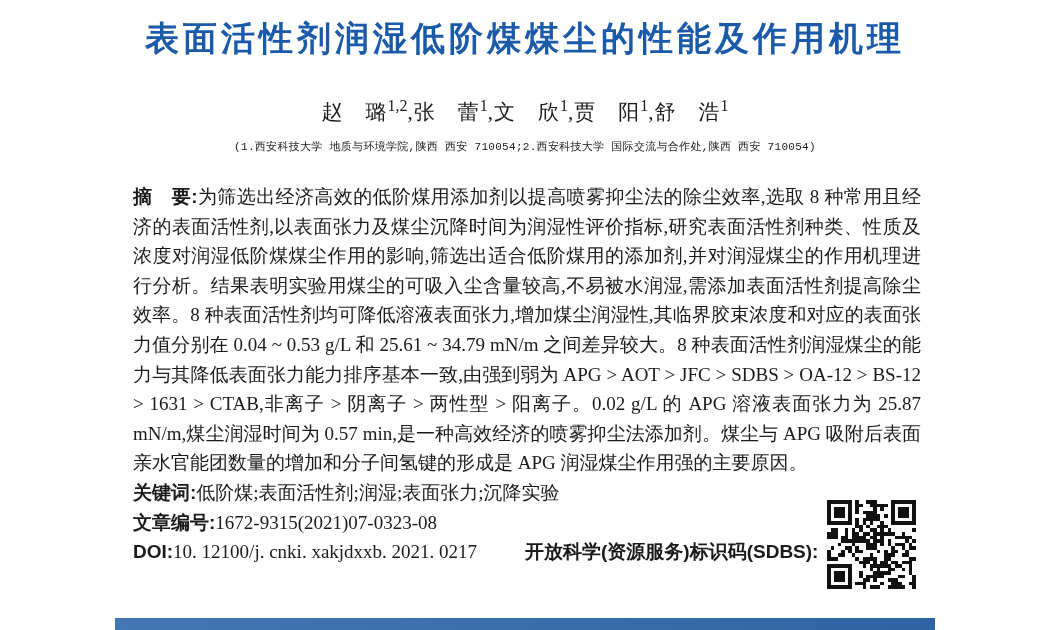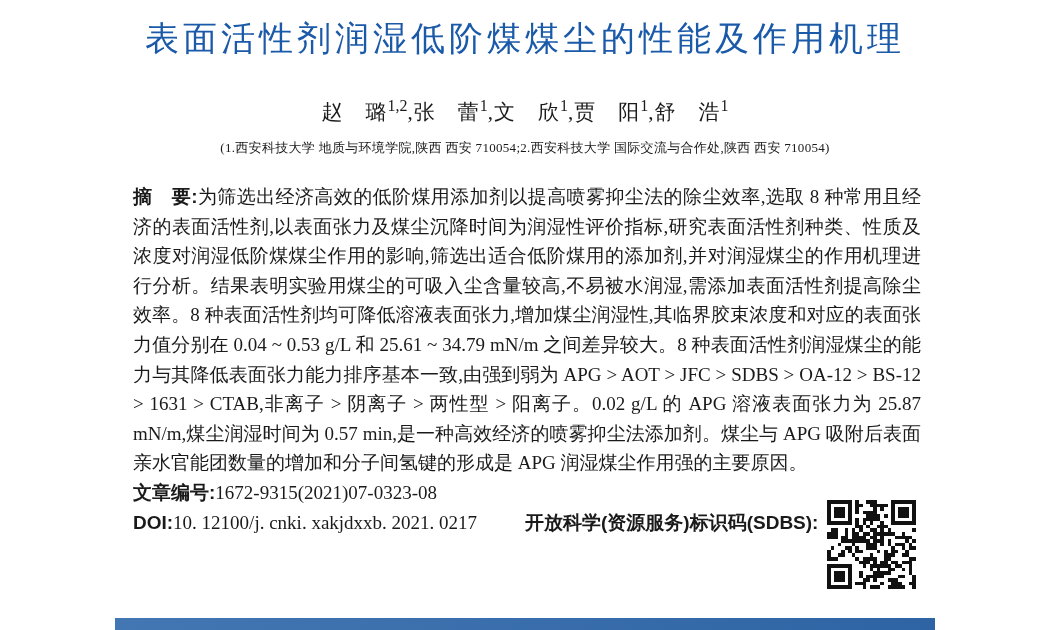--- a/index.html
+++ b/index.html
@@ -9,37 +9,38 @@
     background:#ffffff;
     overflow:hidden;
     font-family:"Liberation Serif", serif;
     color:#1a1a1a;
   }
   .title{
     position:absolute;top:16px;left:0;right:0;
     margin:0;
     text-align:center;
     font-family:"Liberation Sans", sans-serif;
-    font-weight:normal;
+    font-weight:bold;
     font-size:34px;
     letter-spacing:4px;
     color:#1b5aa8;
   }
   .authors{
     position:absolute;top:97px;left:0;right:0;
     text-align:center;
     font-size:21px;
     letter-spacing:1px;
   }
   .authors sup{font-size:16px;letter-spacing:0;}
   .affiliation{
     position:absolute;top:139px;left:0;right:0;
     text-align:center;
-    font-size:13px;
+    font-size:11px;
     letter-spacing:0.3px;
+    font-family:Liberation Mono, monospace;
   }
   .column{
     position:absolute;left:133px;top:182px;width:788px;
     font-size:19px;line-height:29.6px;
     text-align:justify;
   }
   .column p{margin:0;}
   .lbl{
     font-family:"Liberation Sans", sans-serif;
     font-weight:bold;
@@ -62,20 +63,21 @@
   <h1 class="title">表面活性剂润湿低阶煤煤尘的性能及作用机理</h1>
 
   <div class="authors">
     <span><span>赵　璐</span><sup>1,2</sup></span><span>,</span><span><span>张　蕾</span><sup>1</sup></span><span>,</span><span><span>文　欣</span><sup>1</sup></span><span>,</span><span><span>贾　阳</span><sup>1</sup></span><span>,</span><span><span>舒　浩</span><sup>1</sup></span>
   </div>
 
   <div class="affiliation">(1.西安科技大学 地质与环境学院,陕西 西安 710054;2.西安科技大学 国际交流与合作处,陕西 西安 710054)</div>
 
   <div class="column">
     <p><span class="lbl">摘　要:</span><span>为筛选出经济高效的低阶煤用添加剂以提高喷雾抑尘法的除尘效率,选取 8 种常用且经济的表面活性剂,以表面张力及煤尘沉降时间为润湿性评价指标,研究表面活性剂种类、性质及浓度对润湿低阶煤煤尘作用的影响,筛选出适合低阶煤用的添加剂,并对润湿煤尘的作用机理进行分析。结果表明实验用煤尘的可吸入尘含量较高,不易被水润湿,需添加表面活性剂提高除尘效率。8 种表面活性剂均可降低溶液表面张力,增加煤尘润湿性,其临界胶束浓度和对应的表面张力值分别在 0.04 ~ 0.53 g/L 和 25.61 ~ 34.79 mN/m 之间差异较大。8 种表面活性剂润湿煤尘的能力与其降低表面张力能力排序基本一致,由强到弱为 APG &gt; AOT &gt; JFC &gt; SDBS &gt; OA-12 &gt; BS-12 &gt; 1631 &gt; CTAB,非离子 &gt; 阴离子 &gt; 两性型 &gt; 阳离子。0.02 g/L 的 APG 溶液表面张力为 25.87 mN/m,煤尘润湿时间为 0.57 min,是一种高效经济的喷雾抑尘法添加剂。煤尘与 APG 吸附后表面亲水官能团数量的增加和分子间氢键的形成是 APG 润湿煤尘作用强的主要原因。</span></p>
+    <p><span class="lbl">关键词:</span><span>低阶煤;表面活性剂;润湿;表面张力;沉降实验</span></p>
     <p><span class="lbl">文章编号:</span><span>1672-9315(2021)07-0323-08</span></p>
     <div class="meta-row">
       <p><span class="lbl">DOI:</span><span>10. 12100/j. cnki. xakjdxxb. 2021. 0217</span></p>
       <span class="meta-right"><span class="lbl">开放科学(资源服务)标识码(SDBS):</span></span>
     </div>
   </div>
 
   <svg class="qr" viewBox="0 0 25 25" shape-rendering="crispEdges" fill="#111111" xmlns="http://www.w3.org/2000/svg">
       <rect x="0" y="0" width="1" height="1"></rect>
       <rect x="1" y="0" width="1" height="1"></rect>

